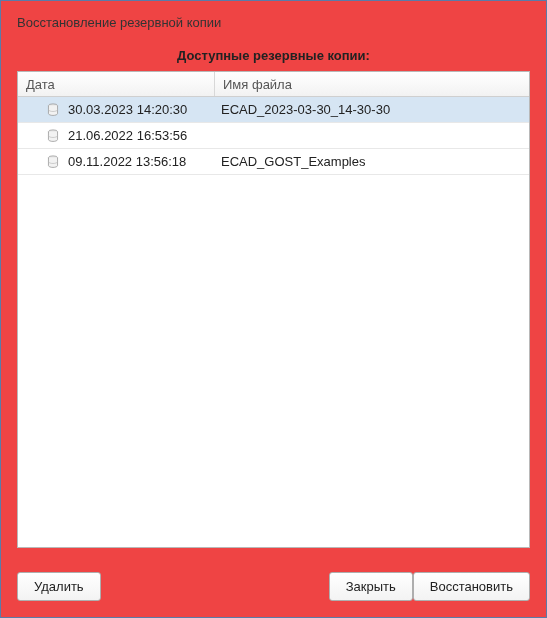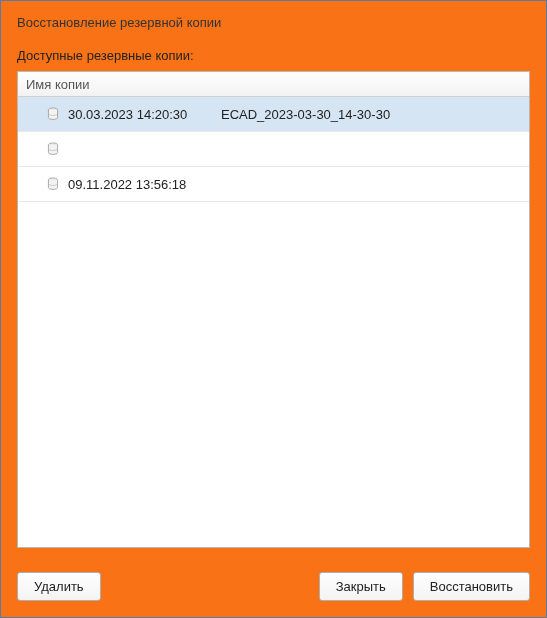--- a/index.html
+++ b/index.html
@@ -12,36 +12,37 @@
       font-size: 13px;
       background: #ffffff;
       width: 547px;
       height: 618px;
       overflow: hidden;
     }
     .dialog {
       width: 100%;
       height: 100%;
       border: 1px solid #5a7ba8;
-      background: #f97316;
+      background: #ef4444;
       display: flex;
       flex-direction: column;
       padding: 14px 16px 16px 16px;
     }
     .dialog-title {
       font-size: 13px;
       color: #333;
       margin-bottom: 18px;
       font-weight: normal;
     }
     .section-label {
       font-size: 13px;
-      font-weight: normal;
+      font-weight: bold;
       color: #222;
       margin-bottom: 8px;
+      text-align: center;
     }
     .table-container {
       border: 1px solid #b8b8b8;
       background: #ffffff;
       flex: 1;
       overflow: hidden;
       display: flex;
       flex-direction: column;
     }
     .table-header {
@@ -67,21 +68,21 @@
     }
     .col-file {
       flex: 1;
     }
     .table-body {
       flex: 1;
       overflow-y: auto;
     }
     .table-row {
       display: flex;
-      height: 35px;
+      height: 26px;
       border-bottom: 1px solid #e8e8e8;
       align-items: flex-start;
       cursor: default;
     }
     .table-row.selected {
       background: #d6e5f3;
     }
     .table-row .cell {
       padding: 0 6px;
       font-size: 13px;
@@ -100,21 +101,20 @@
       width: 14px;
       height: 14px;
       display: inline-block;
       margin-left: 22px;
       margin-right: 2px;
       flex-shrink: 0;
     }
     .button-bar {
       display: flex;
       margin-top: 24px;
-      gap: 10px;
     }
     .spacer {
       flex: 1;
     }
     button {
       font-family: inherit;
       font-size: 13px;
       color: #222;
       background: linear-gradient(to bottom, #ffffff, #f3f3f3);
       border: 1px solid #aeaeae;
@@ -126,21 +126,22 @@
   </style>
 </head>
 <body>
 
 <div class="dialog">
   <div class="dialog-title">Восстановление резервной копии</div>
   <div class="section-label">Доступные резервные копии:</div>
 
   <div class="table-container">
     <div class="table-header">
-      <div class="col col-file">Имя копии</div>
+      <div class="col col-date">Дата</div>
+      <div class="col col-file">Имя файла</div>
     </div>
     <div class="table-body" id="table-body">
         <div class="table-row selected">
           <div class="cell col-date">
             <svg class="db-icon" viewBox="0 0 16 16">
               <ellipse cx="8" cy="3.2" rx="5.2" ry="2.2" fill="#e8e8e8" stroke="#999" stroke-width="0.9"></ellipse>
               <path d="M2.8 3.2 V12 c0 1.2 2.3 2.2 5.2 2.2 s5.2-1 5.2-2.2 V3.2" fill="#f2f2f2" stroke="#999" stroke-width="0.9"></path>
               <path d="M2.8 7.5 c0 1.2 2.3 2.2 5.2 2.2 s5.2-1 5.2-2.2" fill="none" stroke="#bbb" stroke-width="0.8"></path>
             </svg>
             <span>30.03.2023 14:20:30</span>
@@ -149,30 +150,34 @@
             <span>ECAD_2023-03-30_14-30-30</span>
           </div>
         </div>
         <div class="table-row">
           <div class="cell col-date">
             <svg class="db-icon" viewBox="0 0 16 16">
               <ellipse cx="8" cy="3.2" rx="5.2" ry="2.2" fill="#e8e8e8" stroke="#999" stroke-width="0.9"></ellipse>
               <path d="M2.8 3.2 V12 c0 1.2 2.3 2.2 5.2 2.2 s5.2-1 5.2-2.2 V3.2" fill="#f2f2f2" stroke="#999" stroke-width="0.9"></path>
               <path d="M2.8 7.5 c0 1.2 2.3 2.2 5.2 2.2 s5.2-1 5.2-2.2" fill="none" stroke="#bbb" stroke-width="0.8"></path>
             </svg>
+            <span>21.06.2022 16:53:56</span>
           </div>
         </div>
         <div class="table-row">
           <div class="cell col-date">
             <svg class="db-icon" viewBox="0 0 16 16">
               <ellipse cx="8" cy="3.2" rx="5.2" ry="2.2" fill="#e8e8e8" stroke="#999" stroke-width="0.9"></ellipse>
               <path d="M2.8 3.2 V12 c0 1.2 2.3 2.2 5.2 2.2 s5.2-1 5.2-2.2 V3.2" fill="#f2f2f2" stroke="#999" stroke-width="0.9"></path>
               <path d="M2.8 7.5 c0 1.2 2.3 2.2 5.2 2.2 s5.2-1 5.2-2.2" fill="none" stroke="#bbb" stroke-width="0.8"></path>
             </svg>
             <span>09.11.2022 13:56:18</span>
+          </div>
+          <div class="cell col-file">
+            <span>ECAD_GOST_Examples</span>
           </div>
         </div>
       </div>
   </div>
 
   <div class="button-bar">
     <button>Удалить</button>
     <div class="spacer"></div>
     <button>Закрыть</button>
     <button>Восстановить</button>

